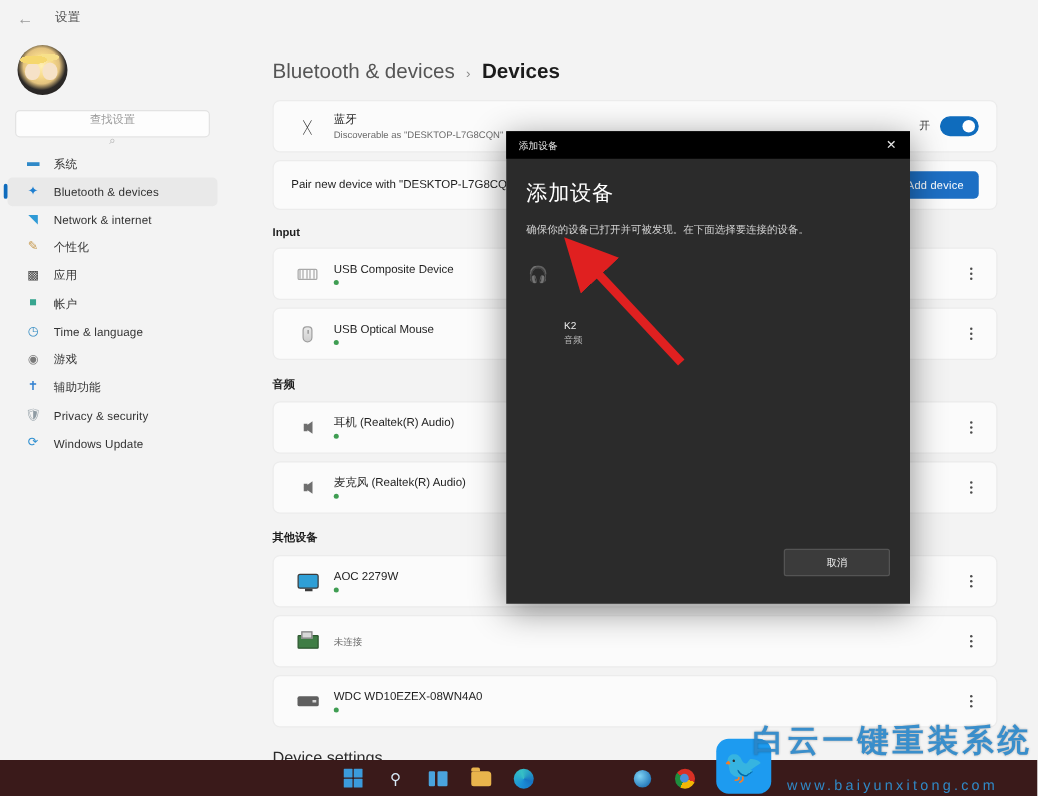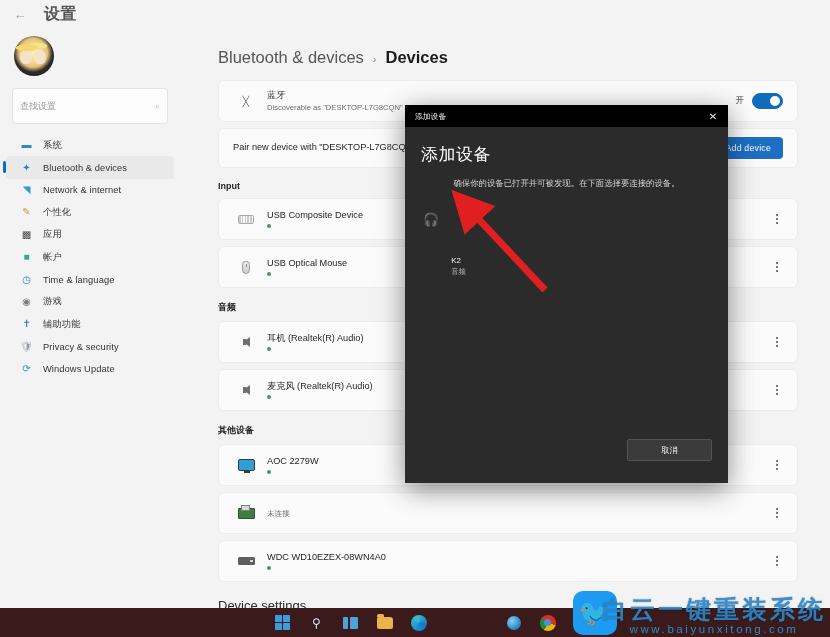--- a/index.html
+++ b/index.html
@@ -14,21 +14,21 @@
   
   .titlebar {
     position: absolute; left: 0; top: 0; width: 830px; height: 28px;
     display: flex; align-items: center; gap: 14px; padding-left: 10px;
     background: #f3f3f3;
   }
   .back-arrow {
     width: 20px; height: 20px; display: flex; align-items: center; justify-content: center;
     color: #9a9a9a; font-size: 13px; border-radius: 4px;
   }
-  .app-title { font-size: 16px; color: #555; letter-spacing: .3px; font-weight: bold; }
+  .app-title { font-size: 10px; color: #555; letter-spacing: .3px; }
 
   
   .sidebar {
     position: absolute; left: 0; top: 28px; width: 180px; height: 609px;
     background: #f3f3f3;
   }
   .avatar-wrap { padding: 8px 0 0 14px; }
   .avatar {
     width: 40px; height: 40px; border-radius: 50%;
     background: radial-gradient(circle at 48% 42%, #fff0b5 0%, #f7d98a 28%, #e3c27e 46%, #2d2a28 62%, #1c1a19 100%);
@@ -37,23 +37,23 @@
   .avatar:before {
     content:""; position:absolute; left: 6px; top: 14px; width: 12px; height: 14px;
     border-radius: 50% 50% 45% 45%; background:#f6e2c8; box-shadow: 14px 0 0 #f6e2c8;
   }
   .avatar:after {
     content:""; position:absolute; left: 2px; top: 4px; width: 36px; height: 13px;
     background: radial-gradient(ellipse at 30% 60%, #f5d76e 0 30%, transparent 31%),
                 radial-gradient(ellipse at 62% 45%, #f7e08a 0 28%, transparent 29%);
   }
   .searchbox {
-    margin: 12px 12px 0 12px; height: 36px; background: #fdfdfd;
+    margin: 12px 12px 0 12px; height: 22px; background: #fdfdfd;
     border: 1px solid #e3e3e3; border-radius: 4px;
-    display: flex; align-items: center; padding: 0 7px; gap: 5px;
+    display: flex; align-items: center; padding: 0 7px; gap: 5px; flex-direction: column;
   }
   .searchbox .ph { font-size: 9px; color: #9b9b9b; flex: 1; }
   .search-glyph { font-size: 9px; color: #b0b0b0; }
   .navlist { margin-top: 10px; }
   .navitem {
     position: relative; height: 22.4px; display: flex; align-items: center;
     gap: 10px; padding-left: 14px; margin: 0 6px; border-radius: 4px;
   }
   .navitem.active { background: #e9e9e9; }
   .navitem.active:before {
@@ -142,21 +142,21 @@
   }
   .dlg-titlebar {
     height: 22px; background: #000; display: flex; align-items: center;
     justify-content: space-between; padding: 0 0 0 10px;
   }
   .dlg-tb-text { font-size: 7.8px; color: #e6e6e6; }
   .dlg-close { width: 30px; height: 22px; display:flex; align-items:center; justify-content:center;
     color: #e6e6e6; font-size: 10px; }
   .dlg-body { padding: 16px 16px 0 16px; position: relative; height: 356px; }
   .dlg-h1 { font-size: 17px; color: #fff; font-weight: 400; letter-spacing: .5px; }
-  .dlg-desc { font-size: 8.4px; color: #d4d4d4; margin-top: 11px; line-height: 1.5; text-align: center; }
+  .dlg-desc { font-size: 8.4px; color: #d4d4d4; margin-top: 11px; line-height: 1.5; }
   .dlg-device { display: flex; align-items: flex-start; gap: 12px; margin-top: 22px; padding-left: 2px; }
   .dlg-dev-ico { font-size: 13px; color: #e2e2e2; line-height: 1; margin-top: 1px; }
   .dlg-dev-name { font-size: 8px; color: #f0f0f0; margin-top: 44px; }
   .dlg-dev-sub { font-size: 7.4px; color: #b3b3b3; margin-top: 2px; }
   .dlg-cancel {
     position: absolute; right: 16px; bottom: 22px; width: 85px; height: 22px;
     background: #3b3b3b; border: 1px solid #545454; color: #f0f0f0;
     font-size: 8.2px; border-radius: 2px;
   }
   .red-arrow { position: absolute; left: 0; top: 0; width: 323px; height: 378px; pointer-events: none; }
@@ -191,21 +191,21 @@
      position: relative; }
   .tb-chrome:after { content:""; position:absolute; inset:4.5px; background:#4a90d9; border-radius:50%; }
 
   
   .watermark {
     position: absolute; right: 4px; bottom: 2px; text-align: center;
     pointer-events: none; color: #2f8fd0; opacity: .92;
   }
   .wm-cn { font-size: 25px; font-weight: 700; letter-spacing: 3px; line-height: 1;
            color: #2a86c8; text-shadow: 0 0 2px rgba(0,0,0,.35); }
-  .wm-url { font-size: 11.5px; letter-spacing: 2.6px; color: #2f93d6; margin-top: 2px; line-height: 1; }
+  .wm-url { font-size: 11.5px; letter-spacing: 2.6px; color: #2f93d6; margin-top: 18px; line-height: 1; }
 </style>
 </head>
 <body>
 
 <div id="root">
 
   <div class="titlebar">
     <div class="back-arrow">←</div>
     <div class="app-title">设置</div>
   </div>

